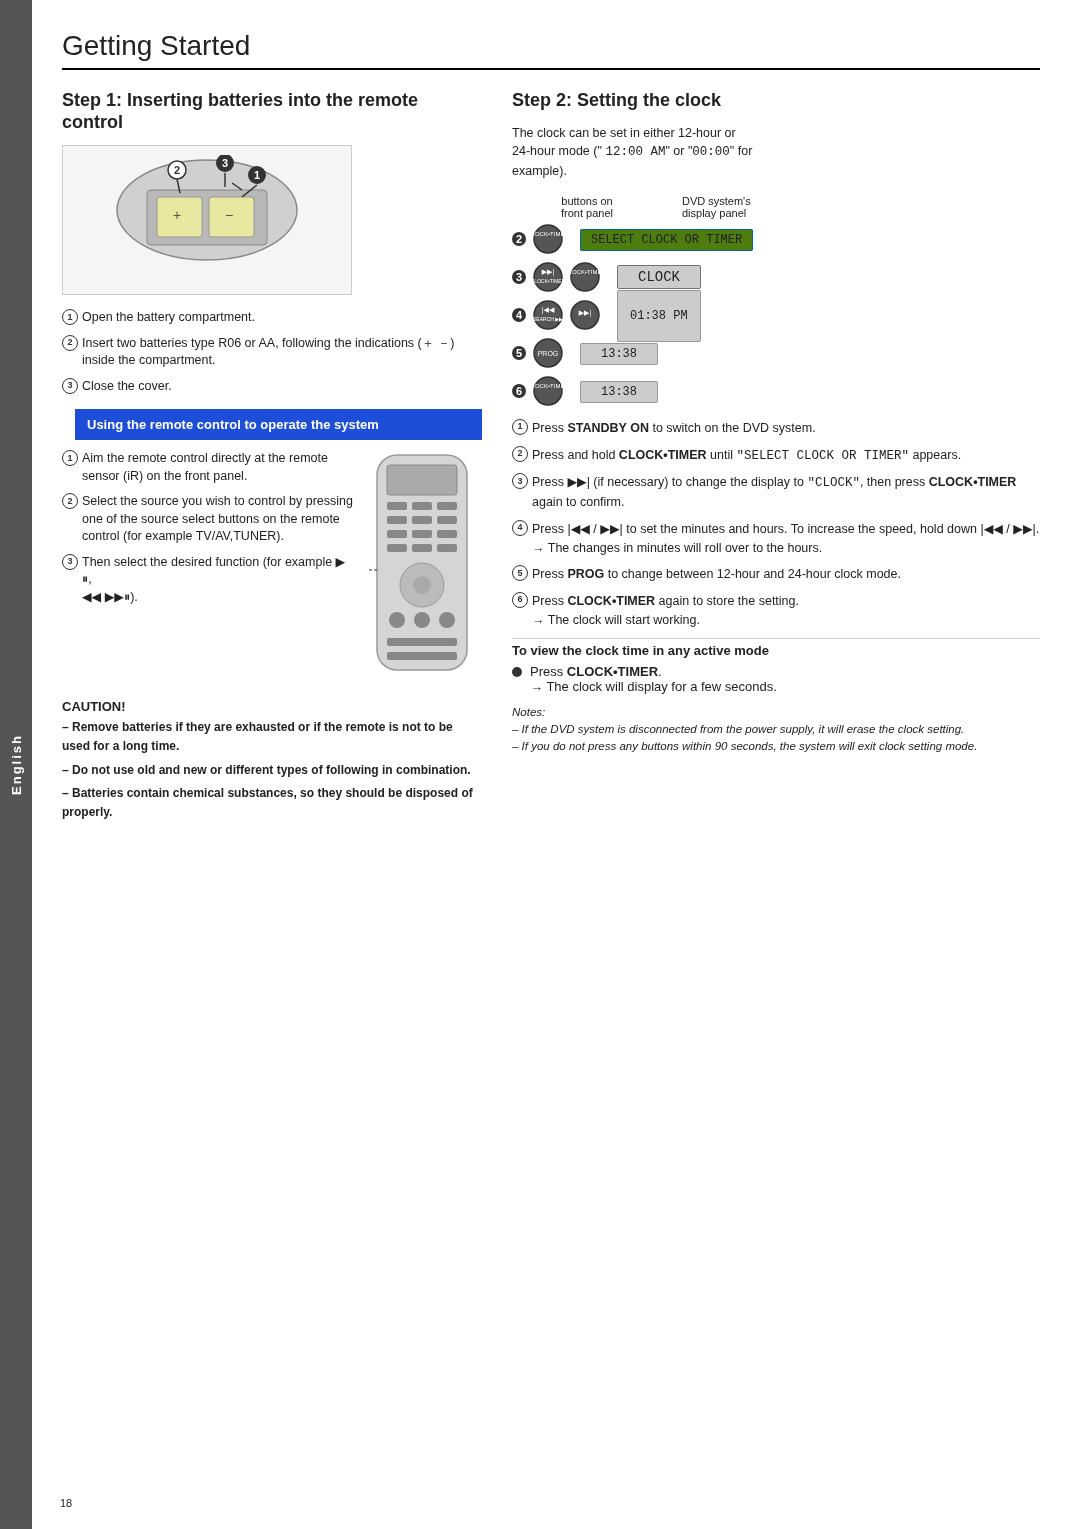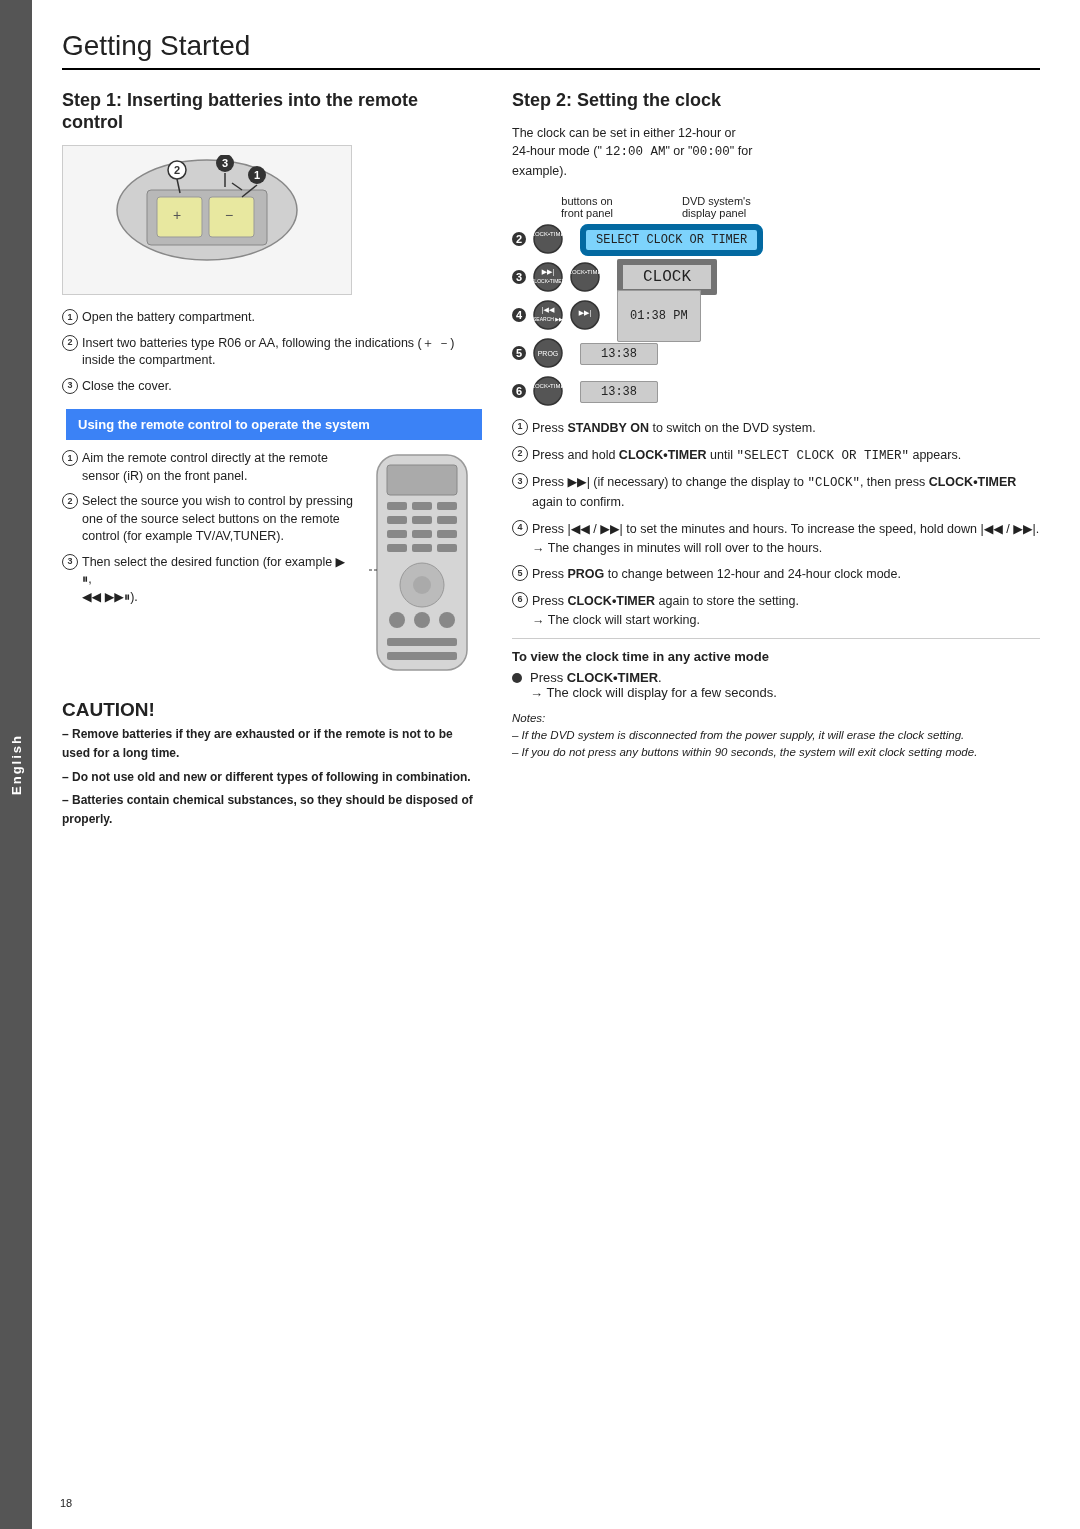--- a/index.html
+++ b/index.html
@@ -92,33 +92,33 @@
     }
     .step-item {
       display: flex;
       align-items: flex-start;
       margin-bottom: 8px;
       font-size: 12.5px;
       line-height: 1.4;
     }
     .step-item-text { flex: 1; }
     .highlight-box {
-      background: #3b82f6;
+      background: #1d4ed8;
       color: #fff;
       padding: 8px 12px;
       font-size: 13px;
       font-weight: bold;
-      margin: 14px 0 10px 4px;
+      margin: 14px 0 10px 13px;
     }
     .caution-section {
       margin-top: 16px;
       clear: both;
     }
     .caution-title {
-      font-size: 19px;
+      font-size: 13px;
       font-weight: bold;
       margin-bottom: 4px;
     }
     .caution-text {
       font-size: 12px;
       font-weight: bold;
       line-height: 1.6;
     }
     .clock-desc {
       font-size: 12.5px;
@@ -145,21 +145,21 @@
     }
     .clock-step {
       display: flex;
       align-items: flex-start;
       margin-bottom: 8px;
     }
     .clock-step-text { flex: 1; }
     .to-view-section {
       margin-top: 5px;
       border-top: 1px solid #ccc;
-      padding-top: 10px;
+      padding-top: 4px;
     }
     .to-view-title {
       font-size: 13px;
       font-weight: bold;
       margin-bottom: 6px;
     }
     .bullet-item {
       display: flex;
       align-items: flex-start;
       margin-bottom: 6px;
@@ -350,39 +350,39 @@
 
           <div class="diagram-row">
             <div class="diag-num">2</div>
             <div style="display:flex; gap:5px; align-items:center;">
               <svg width="32" height="32" viewBox="0 0 32 32">
                 <circle cx="16" cy="16" r="14" fill="#555" stroke="#333" stroke-width="1.5"></circle>
                 <text x="16" y="13" font-size="6" fill="#fff" text-anchor="middle">CLOCK•TIMER</text>
               </svg>
             </div>
             <div style="margin-left:10px;">
-              <span style="font-family:'Courier New',monospace; font-size:12px; background:#7dd3fc; padding:3px 10px; border:6px solid #0369a1; border-radius:8px; white-space:nowrap;">SELECT CLOCK OR TIMER</span>
+              <span style="font-family:'Courier New',monospace; font-size:12px; background:#4d7c0f; padding:3px 10px; border:1px solid #0369a1; border-radius:2px; white-space:nowrap;">SELECT CLOCK OR TIMER</span>
             </div>
           </div>
 
           <div class="diagram-row" style="margin-top:6px;">
             <div class="diag-num">3</div>
             <div style="display:flex; gap:5px; align-items:center;">
               <svg width="32" height="32" viewBox="0 0 32 32">
                 <circle cx="16" cy="16" r="14" fill="#555" stroke="#333" stroke-width="1.5"></circle>
                 <text x="16" y="13" font-size="7" fill="#fff" text-anchor="middle">▶▶|</text>
                 <text x="16" y="22" font-size="5" fill="#fff" text-anchor="middle">CLOCK•TIMER</text>
               </svg>
               <svg width="32" height="32" viewBox="0 0 32 32">
                 <circle cx="16" cy="16" r="14" fill="#555" stroke="#333" stroke-width="1.5"></circle>
                 <text x="16" y="13" font-size="6" fill="#fff" text-anchor="middle">CLOCK•TIMER</text>
               </svg>
             </div>
             <div style="margin-left:10px;">
-              <span style="font-family:'Courier New',monospace; font-size:16px; background:#ccc; padding:3px 20px; border:6px solid #737373; border-radius:2px;">CLOCK</span>
+              <span style="font-family:'Courier New',monospace; font-size:14px; background:#ccc; padding:3px 20px; border:1px solid #737373; border-radius:2px;">CLOCK</span>
             </div>
           </div>
 
           <div class="diagram-row" style="margin-top:6px;">
             <div class="diag-num">4</div>
             <div style="display:flex; gap:5px; align-items:center;">
               <svg width="32" height="32" viewBox="0 0 32 32">
                 <circle cx="16" cy="16" r="14" fill="#555" stroke="#333" stroke-width="1.5"></circle>
                 <text x="16" y="13" font-size="7" fill="#fff" text-anchor="middle">|◀◀</text>
                 <text x="16" y="22" font-size="5" fill="#fff" text-anchor="middle">SEARCH ▶▶</text>

